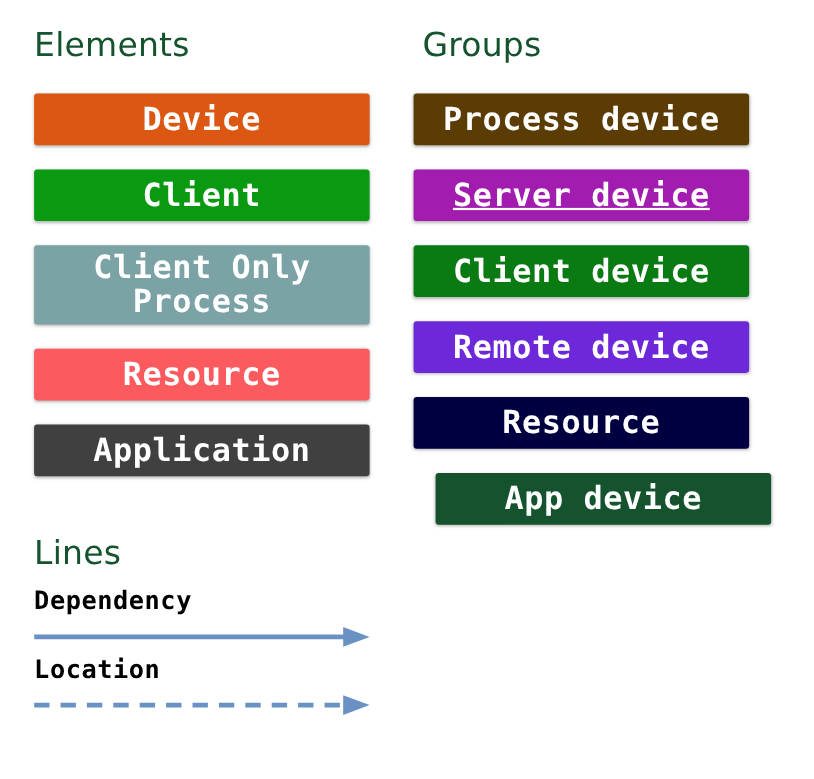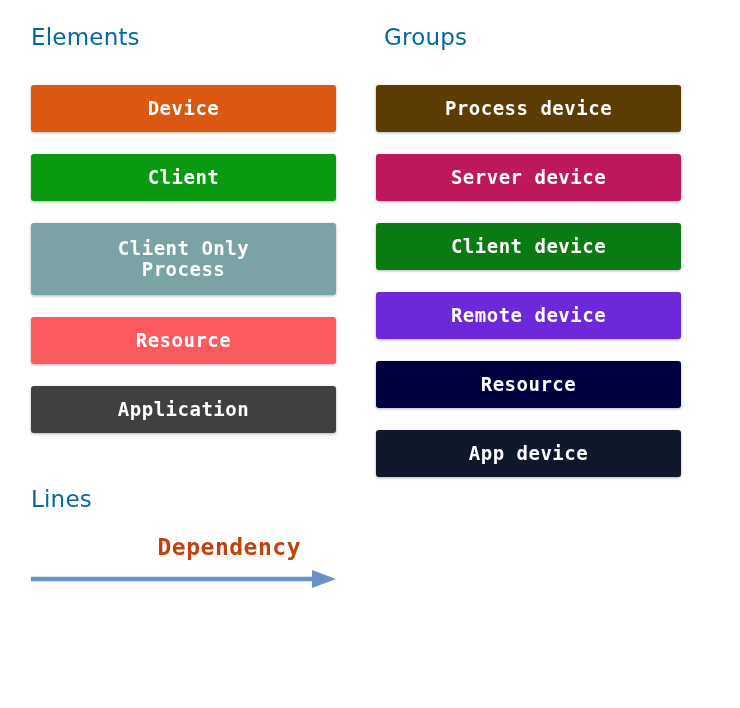--- a/index.html
+++ b/index.html
@@ -19,23 +19,23 @@
     left: 0;
     top: 0;
     width: 740px;
     height: 708px;
   }
 
   
   .section-title {
     position: absolute;
     font-family: "DejaVu Sans", sans-serif;
-    font-size: 23px;
+    font-size: 30px;
     font-weight: 400;
-    color: #0369a1;
+    color: #14532d;
     letter-spacing: 0.2px;
     white-space: nowrap;
     text-align: center;
   }
   #title-elements { left: 31px; top: 24px; }
   #title-groups   { left: 384px; top: 24px; }
   #title-lines    { left: 31px; top: 486px; }
 
   
   .col {
@@ -48,21 +48,21 @@
     box-sizing: border-box;
     width: 100%;
     border-radius: 3px;
     display: flex;
     align-items: center;
     justify-content: center;
     text-align: center;
     color: #ffffff;
     font-family: "DejaVu Sans Mono", monospace;
     font-weight: bold;
-    font-size: 19px;
+    font-size: 29px;
     letter-spacing: 0.5px;
     line-height: 1.08;
     box-shadow: 0 1px 3px rgba(0,0,0,0.30);
     margin-bottom: 22px;
     padding: 0 6px;
     white-space: pre-line;
   }
   .h-single { height: 47px; }
   .h-double { height: 72px; }
 
@@ -77,25 +77,25 @@
   .line-row {
     position: relative;
     width: 305px;
     height: 62px;
   }
   .line-label {
     position: absolute;
     left: 0;
     top: 0;
     width: 270px;
-    text-align: right;
+    text-align: left;
     font-family: "DejaVu Sans Mono", monospace;
     font-weight: bold;
     font-size: 23px;
-    color: #c2410c;
+    color: #000000;
     letter-spacing: 0.5px;
     white-space: nowrap;
   }
   .line-graphic {
     position: absolute;
     left: 0;
     top: 34px;
     width: 305px;
     height: 22px;
   }
@@ -115,30 +115,37 @@
       <div class="legend-box h-single" style="background: rgb(220, 87, 18);"><span>Device</span></div>
       <div class="legend-box h-single" style="background: rgb(10, 154, 18);"><span>Client</span></div>
       <div class="legend-box h-double" style="background: rgb(123, 163, 165);"><span>Client Only
 Process</span></div>
       <div class="legend-box h-single" style="background: rgb(251, 90, 94);"><span>Resource</span></div>
       <div class="legend-box h-single" style="background: #404040;"><span>Application</span></div>
     </div>
 
   <div class="col" id="col-groups">
       <div class="legend-box h-single" style="background: rgb(90, 60, 4);"><span>Process device</span></div>
-      <div class="legend-box h-single" style="background: #be185d;"><span>Server device</span></div>
+      <div class="legend-box h-single" style="background: #a21caf; text-decoration: underline;"><span>Server device</span></div>
       <div class="legend-box h-single" style="background: rgb(10, 122, 19);"><span>Client device</span></div>
       <div class="legend-box h-single" style="background: #6d28d9; align-items: center;"><span>Remote device</span></div>
       <div class="legend-box h-single" style="background: rgb(0, 0, 64);"><span>Resource</span></div>
-      <div class="legend-box h-single" style="background: #0f172a;"><span>App device</span></div>
+      <div class="legend-box h-single" style="background: #14532d; margin-left: 20px;"><span>App device</span></div>
     </div>
 
   <div id="lines-area">
       <div class="line-row">
         <div class="line-label">Dependency</div>
         <div class="line-graphic"><svg width="305" height="22" viewBox="0 0 305 22">
             <line x1="0" y1="11" x2="283" y2="11" stroke="#6A91C4" stroke-width="4.5"></line>
             <polygon points="281,2 305,11 281,20" fill="#6A91C4"></polygon>
           </svg></div>
       </div>
+      <div class="line-row">
+        <div class="line-label">Location</div>
+        <div class="line-graphic"><svg width="305" height="22" viewBox="0 0 305 22">
+            <line x1="0" y1="11" x2="283" y2="11" stroke="#6A91C4" stroke-width="4.5" stroke-dasharray="14 10"></line>
+            <polygon points="281,2 305,11 281,20" fill="#6A91C4"></polygon>
+          </svg></div>
+      </div>
     </div>
 
 </div>
 
 </body></html>

